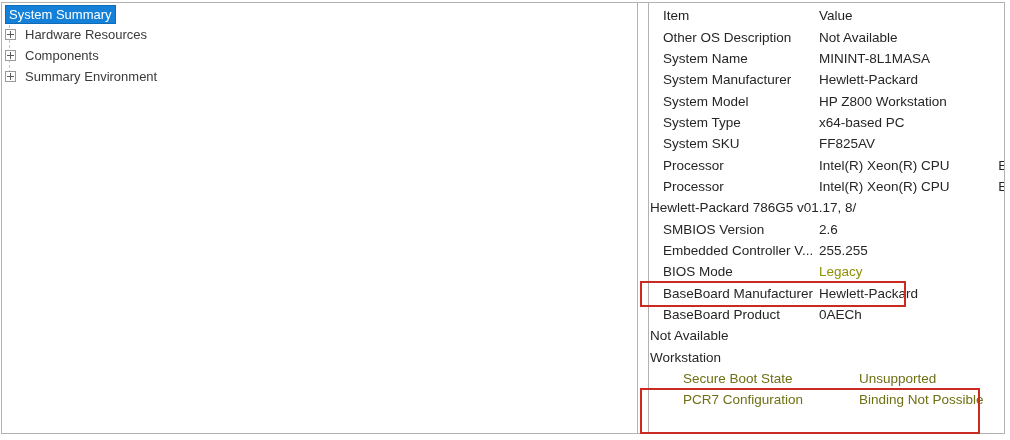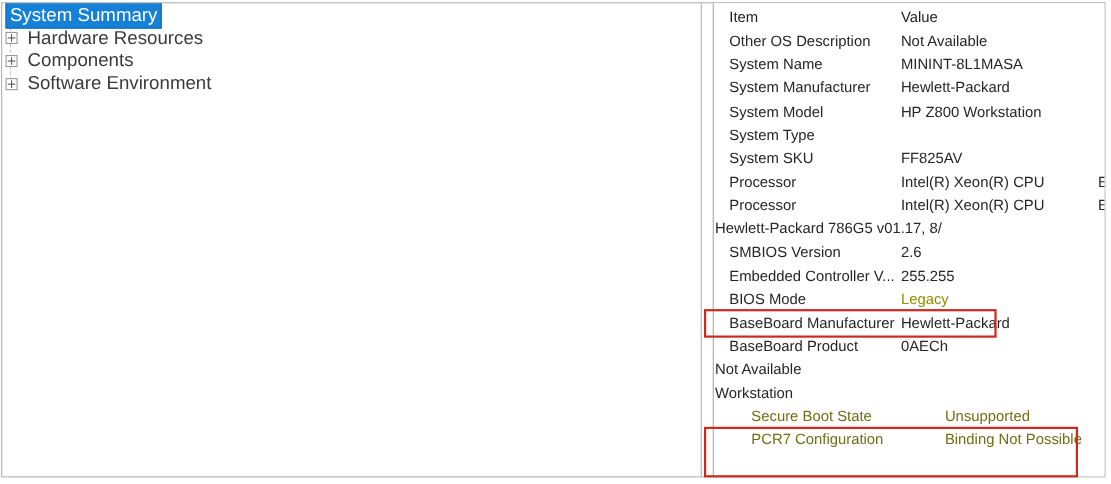--- a/index.html
+++ b/index.html
@@ -24,21 +24,21 @@
   .gap-line{
     position:absolute;left:646px;top:0;height:100%;width:1px;background:var(--panel-border);
   }
   .tree{position:absolute;left:0;top:1px;width:100%;}
   .tree-guide{
     position:absolute;left:7px;top:22px;height:53px;width:0;
     border-left:1px dashed #c3c3c3;
   }
   .tree-row{
     position:relative;display:flex;align-items:center;height:20.6px;
-    padding-left:3px;font-size:17px;white-space:nowrap;color:#3a3a3a;cursor:default;
+    padding-left:3px;font-size:13px;white-space:nowrap;color:#3a3a3a;cursor:default;
   }
   .expand-icon{
     position:relative;width:9px;height:9px;border:1px solid #9a9a9a;background:#fff;
     margin-right:5px;flex:none;box-sizing:content-box;
   }
   .expand-icon::before{
     content:"";position:absolute;left:1px;right:1px;top:4px;height:1px;background:#5c5c5c;
   }
   .expand-icon::after{
     content:"";position:absolute;top:1px;bottom:1px;left:4px;width:1px;background:#5c5c5c;
@@ -88,21 +88,21 @@
         <div class="tree-row">
           <span class="expand-icon"></span>
           <span class="tree-label">Hardware Resources</span>
         </div>
         <div class="tree-row">
           <span class="expand-icon"></span>
           <span class="tree-label">Components</span>
         </div>
         <div class="tree-row">
           <span class="expand-icon"></span>
-          <span class="tree-label">Software Environment</span>
+          <span class="tree-label">Summary Environment</span>
         </div>
       </div>
   </div>
   <div class="gap-line"></div>
   <div class="right-panel">
     <div class="list" id="list">
         <div class="list-row header">
           <span class="cell-item">Item</span>
           <span class="cell-value">Value</span>
         </div>
@@ -117,20 +117,21 @@
         <div class="list-row ">
           <span class="cell-item">System Manufacturer</span>
           <span class="cell-value">Hewlett-Packard</span>
         </div>
         <div class="list-row ">
           <span class="cell-item">System Model</span>
           <span class="cell-value">HP Z800 Workstation</span>
         </div>
         <div class="list-row ">
           <span class="cell-item">System Type</span>
+          <span class="cell-value">x64-based PC</span>
         </div>
         <div class="list-row ">
           <span class="cell-item">System SKU</span>
           <span class="cell-value">FF825AV</span>
         </div>
         <div class="list-row ">
           <span class="cell-item">Processor</span>
           <span class="cell-value">Intel(R) Xeon(R) CPU             E5506</span>
         </div>
         <div class="list-row ">

